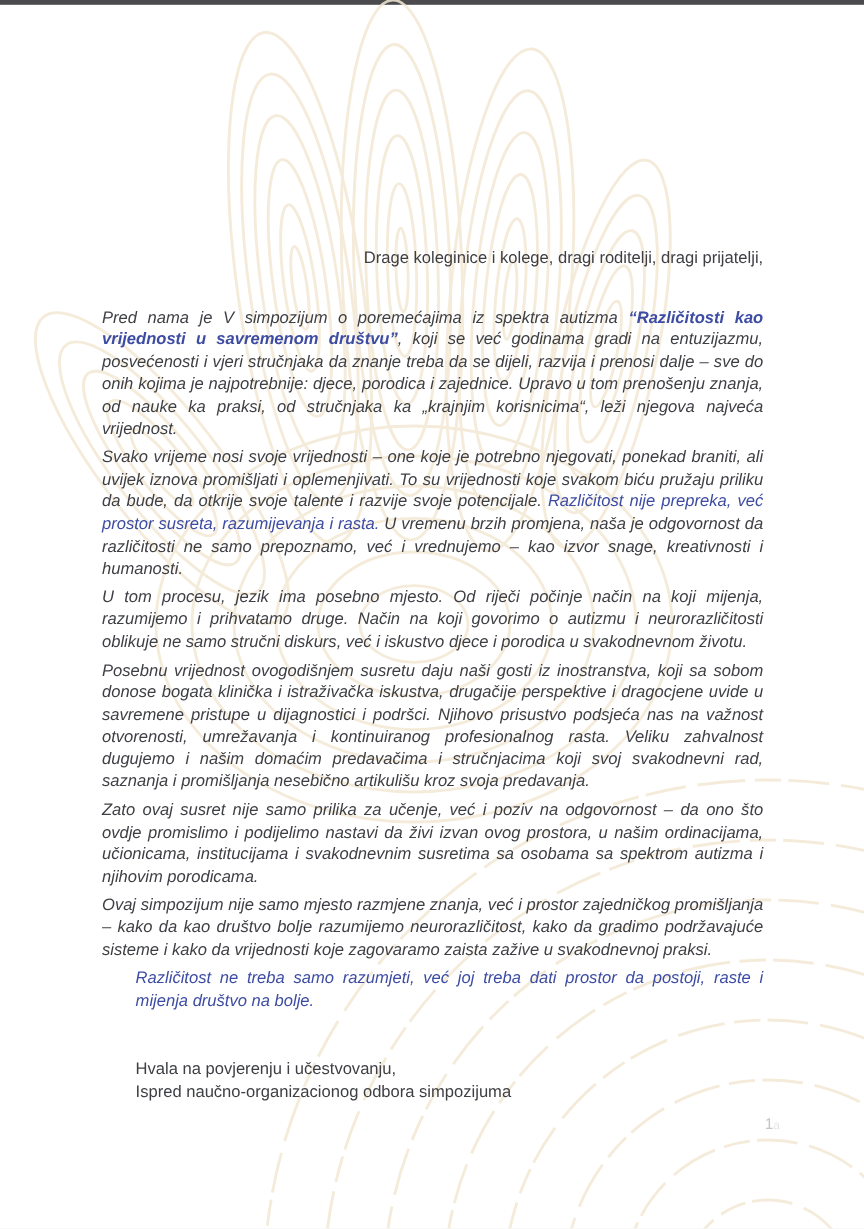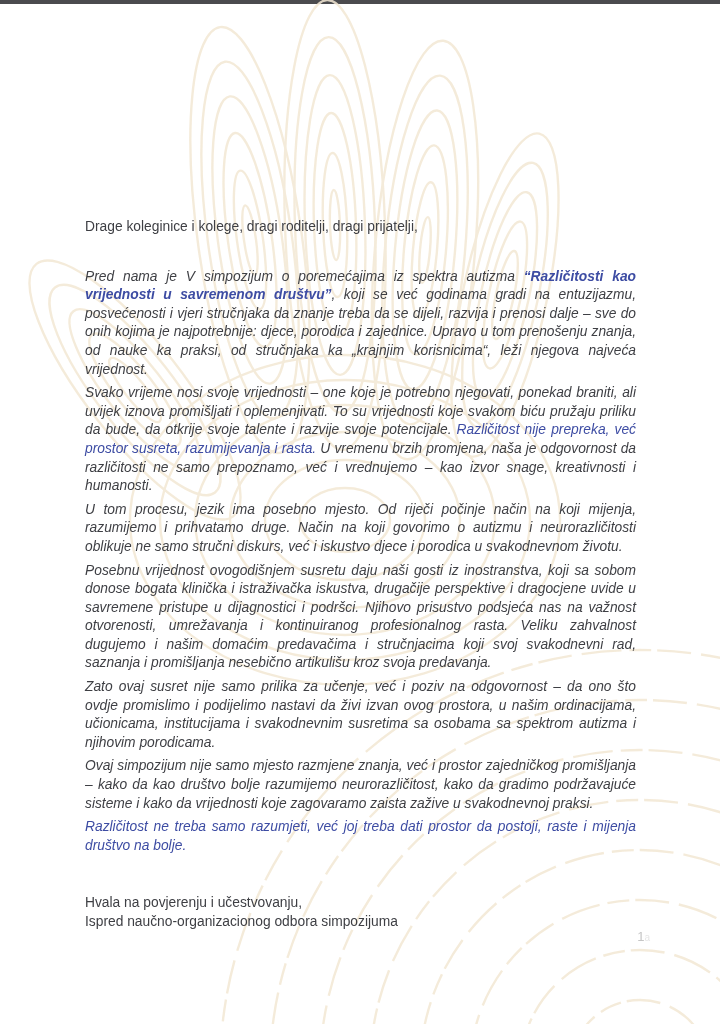--- a/index.html
+++ b/index.html
@@ -25,44 +25,47 @@
   }
   .content{
     position:absolute;
     left:85px;top:206px;width:551px;
     color:var(--body-text,#3e3f44);
     font-size:13.8px;
     line-height:18.6px;
     z-index:2;
   }
   .greeting{
-    margin:12px 0 31px 0;
+    margin:0 0 31px 0;
+    text-align:right;
   }
   .content p{
     margin:0 0 5px 0;
     text-align:justify;
     font-style:italic;
   }
   .seg-accent-bold{
     color:var(--accent,#3d4ca3);
     font-weight:600;
   }
   .seg-accent{
     color:var(--accent,#3d4ca3);
     font-weight:400;
   }
   p.closing-statement{
     color:var(--accent,#3d4ca3);
     font-weight:500;
+    margin-left:28px;
   }
   .signature{
     margin-top:39px;
   }
   .signature div{
     line-height:18.6px;
+    margin-left:28px;
   }
   .page-number{
     position:absolute;
     right:70px;bottom:80px;
     font-size:13px;
     color:var(--page-number,#c6c6c6);
     z-index:2;
   }
   .page-number .suffix{
     color:#e6e6e6;

